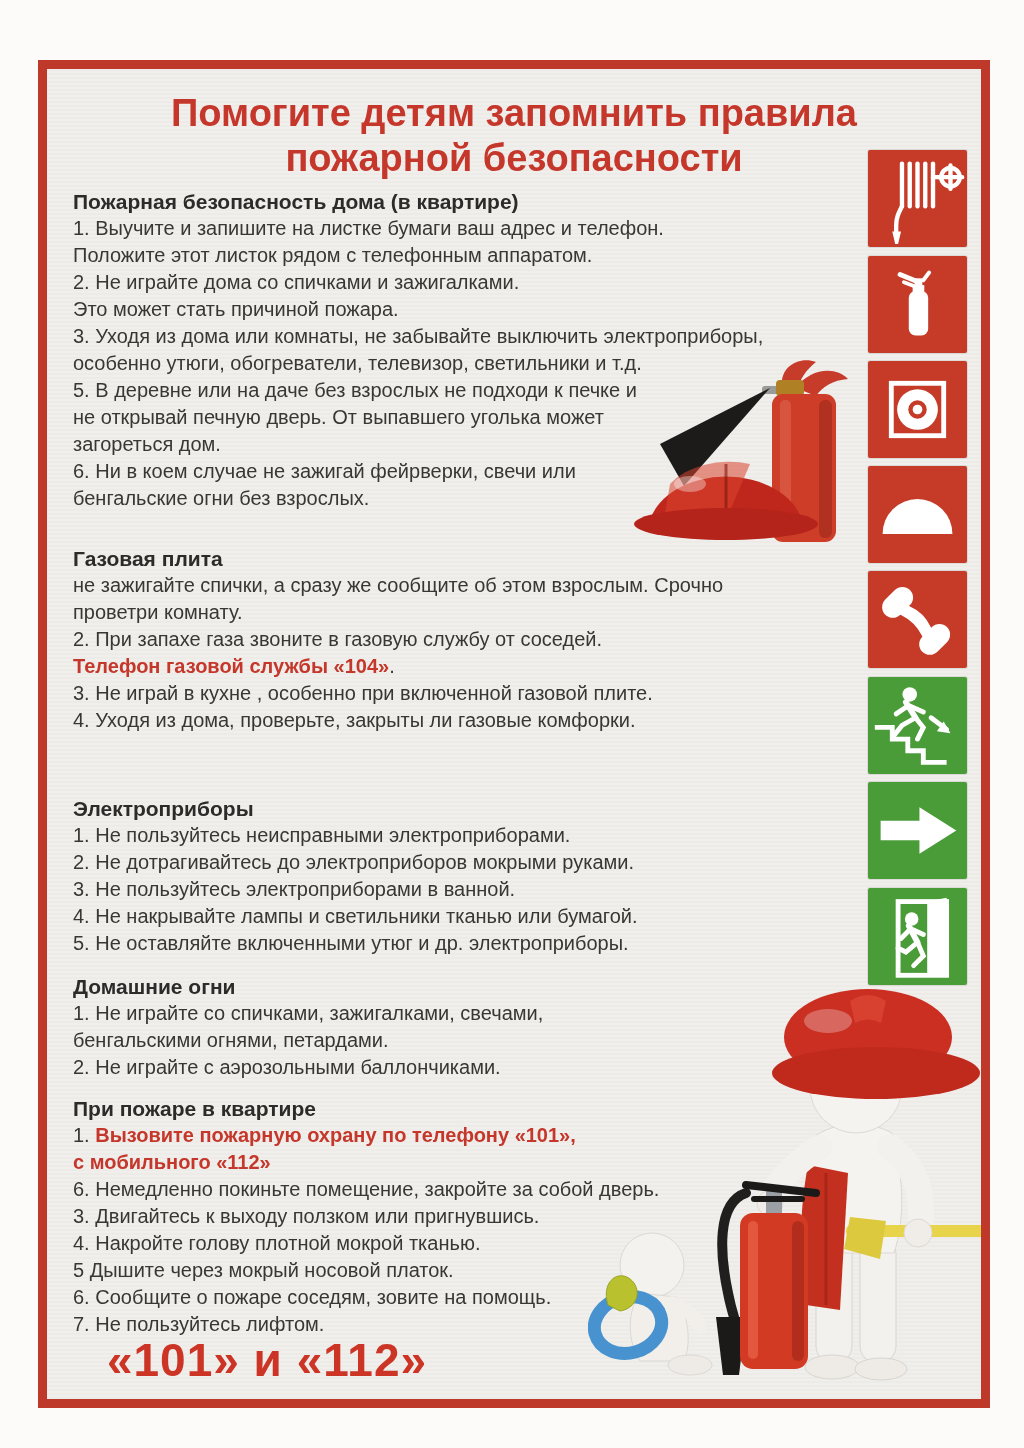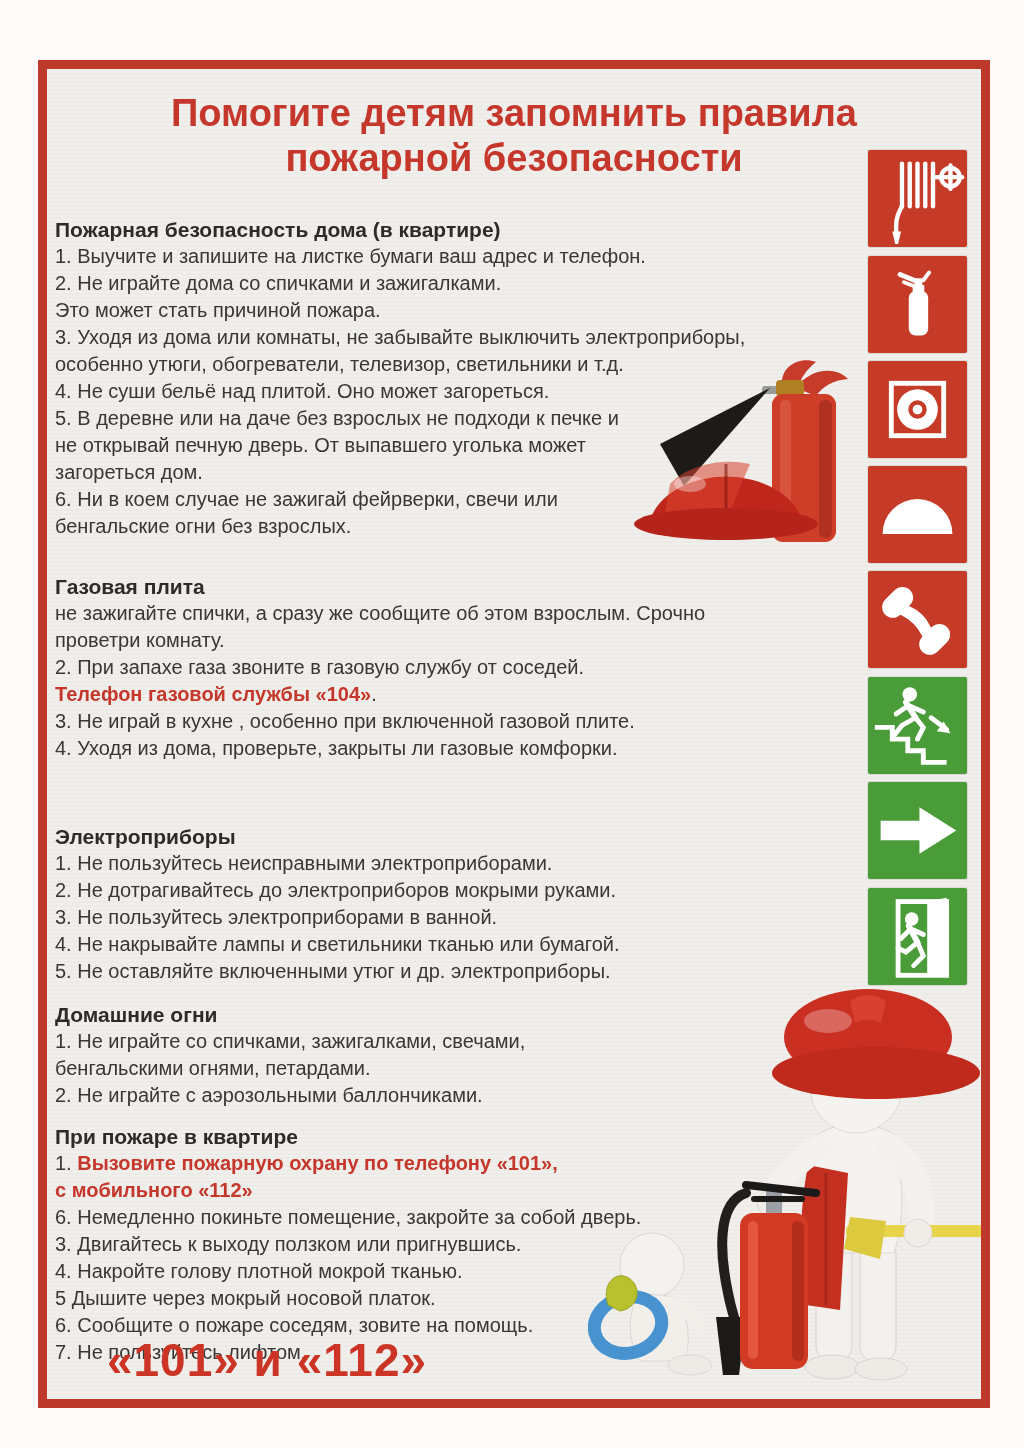--- a/index.html
+++ b/index.html
@@ -15,21 +15,21 @@
     box-sizing:border-box;border:9px solid #bf392b;
     background:
       repeating-linear-gradient(180deg, rgba(0,0,0,0.016) 0 2px, rgba(255,255,255,0) 2px 4px),
       #f1efec;
     overflow:hidden;
   }
   .title{
     position:absolute;top:22px;left:0;right:0;text-align:center;
     color:#c5362b;font-weight:bold;font-size:38px;line-height:45px;
   }
-  .section{position:absolute;left:8px;width:810px;margin-top:28px;}
+  .section{position:absolute;left:26px;width:810px;}
   .sec-heading{
     font-size:21px;font-weight:bold;color:#2d2b29;line-height:27px;white-space:nowrap;
   }
   .rule-line{
     font-size:20px;color:#393734;line-height:27px;white-space:nowrap;
   }
   .red-em{color:#c5372a;font-weight:bold;}
   .footer-numbers{
     position:absolute;left:20px;top:1264px;width:400px;text-align:center;
     color:#cc3425;font-weight:bold;font-size:46px;letter-spacing:1px;white-space:nowrap;
@@ -52,25 +52,25 @@
     <div class="title">
       <div>Помогите детям запомнить правила</div>
       <div>пожарной безопасности</div>
     </div>
 
     <div>
       <div class="section" style="top:119px">
         <div class="sec-heading">Пожарная безопасность дома (в квартире)</div>
         <div class="sec-lines">
             <div class="rule-line"><span>1. Выучите и запишите на листке бумаги ваш адрес и телефон.</span></div>
+            <div class="rule-line"><span>Положите этот листок рядом с телефонным аппаратом.</span></div>
             <div class="rule-line"><span>2. Не играйте дома со спичками и зажигалками.</span></div>
             <div class="rule-line"><span>Это может стать причиной пожара.</span></div>
             <div class="rule-line"><span>3. Уходя из дома или комнаты, не забывайте выключить электроприборы,</span></div>
             <div class="rule-line"><span>особенно утюги, обогреватели, телевизор, светильники и т.д.</span></div>
-            <div class="rule-line"><span>4. Не суши бельё над плитой. Оно может загореться.</span></div>
             <div class="rule-line"><span>5. В деревне или на даче без взрослых не подходи к печке и</span></div>
             <div class="rule-line"><span>не открывай печную дверь. От выпавшего уголька может</span></div>
             <div class="rule-line"><span>загореться дом.</span></div>
             <div class="rule-line"><span>6. Ни в коем случае не зажигай фейрверки, свечи или</span></div>
             <div class="rule-line"><span>бенгальские огни без взрослых.</span></div>
           </div>
       </div>
       <div class="section" style="top:476px">
         <div class="sec-heading">Газовая плита</div>
         <div class="sec-lines">

